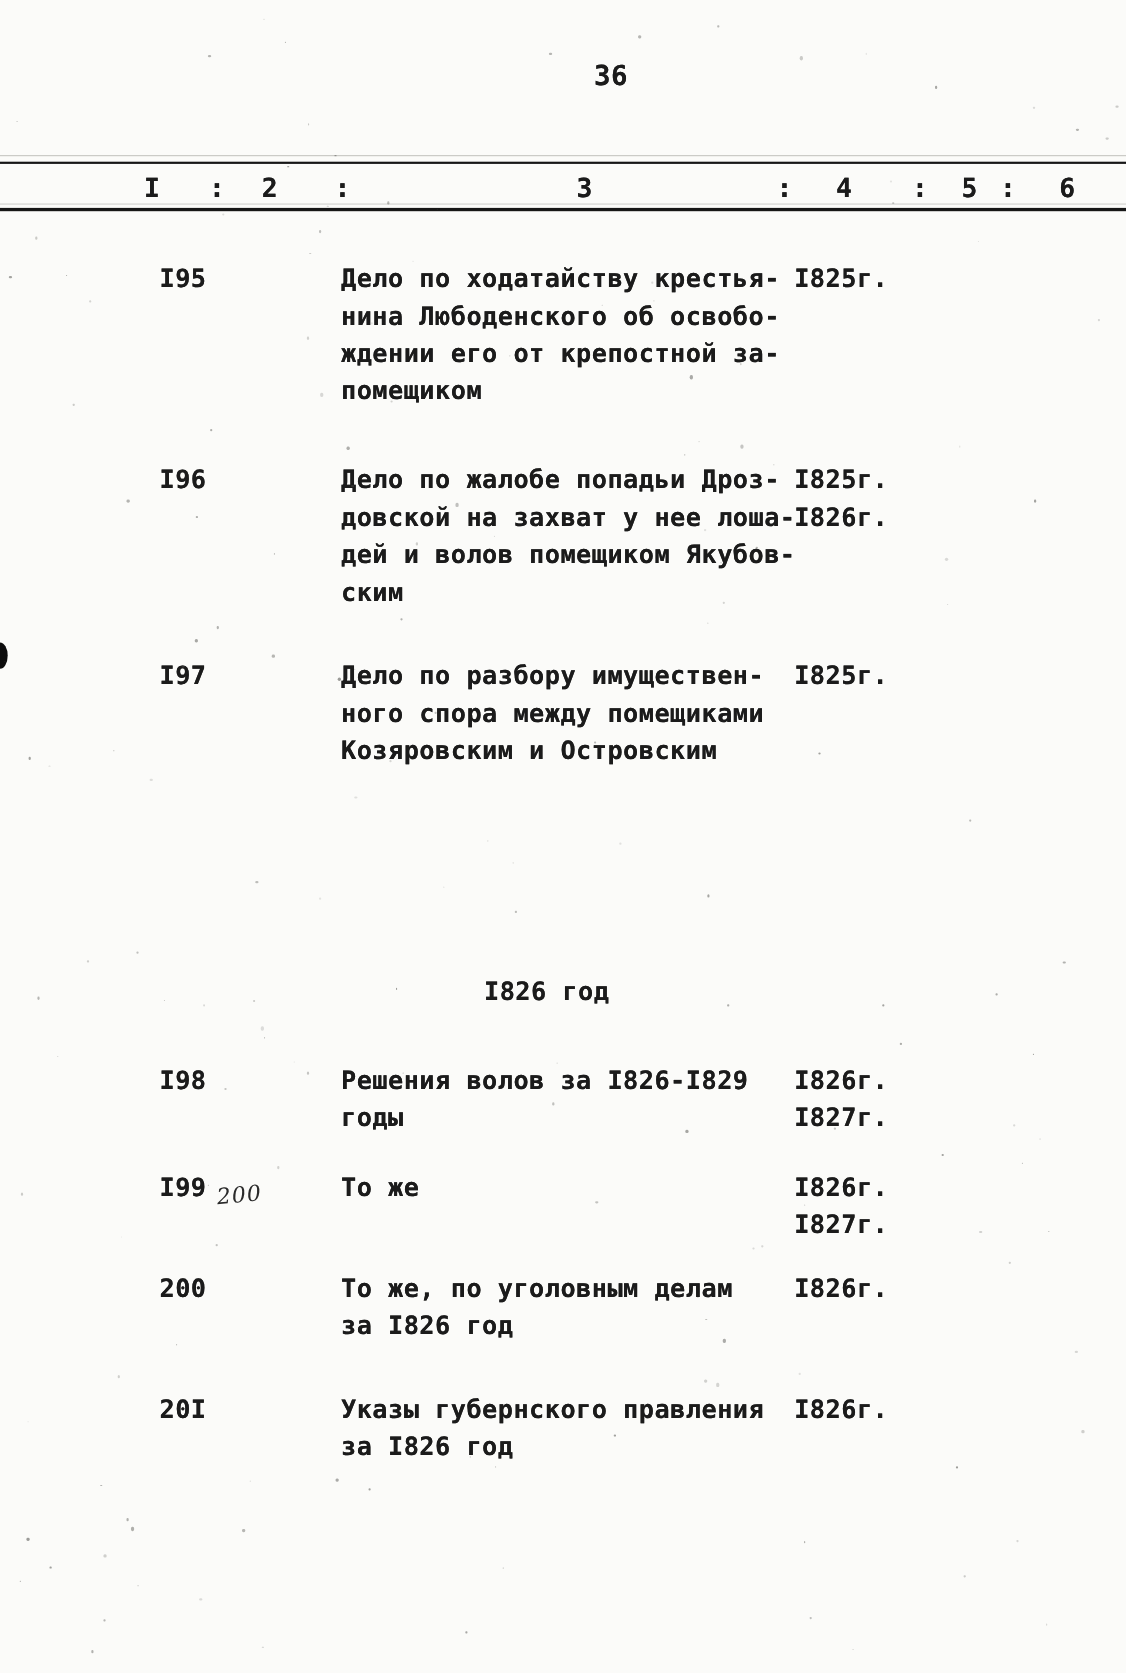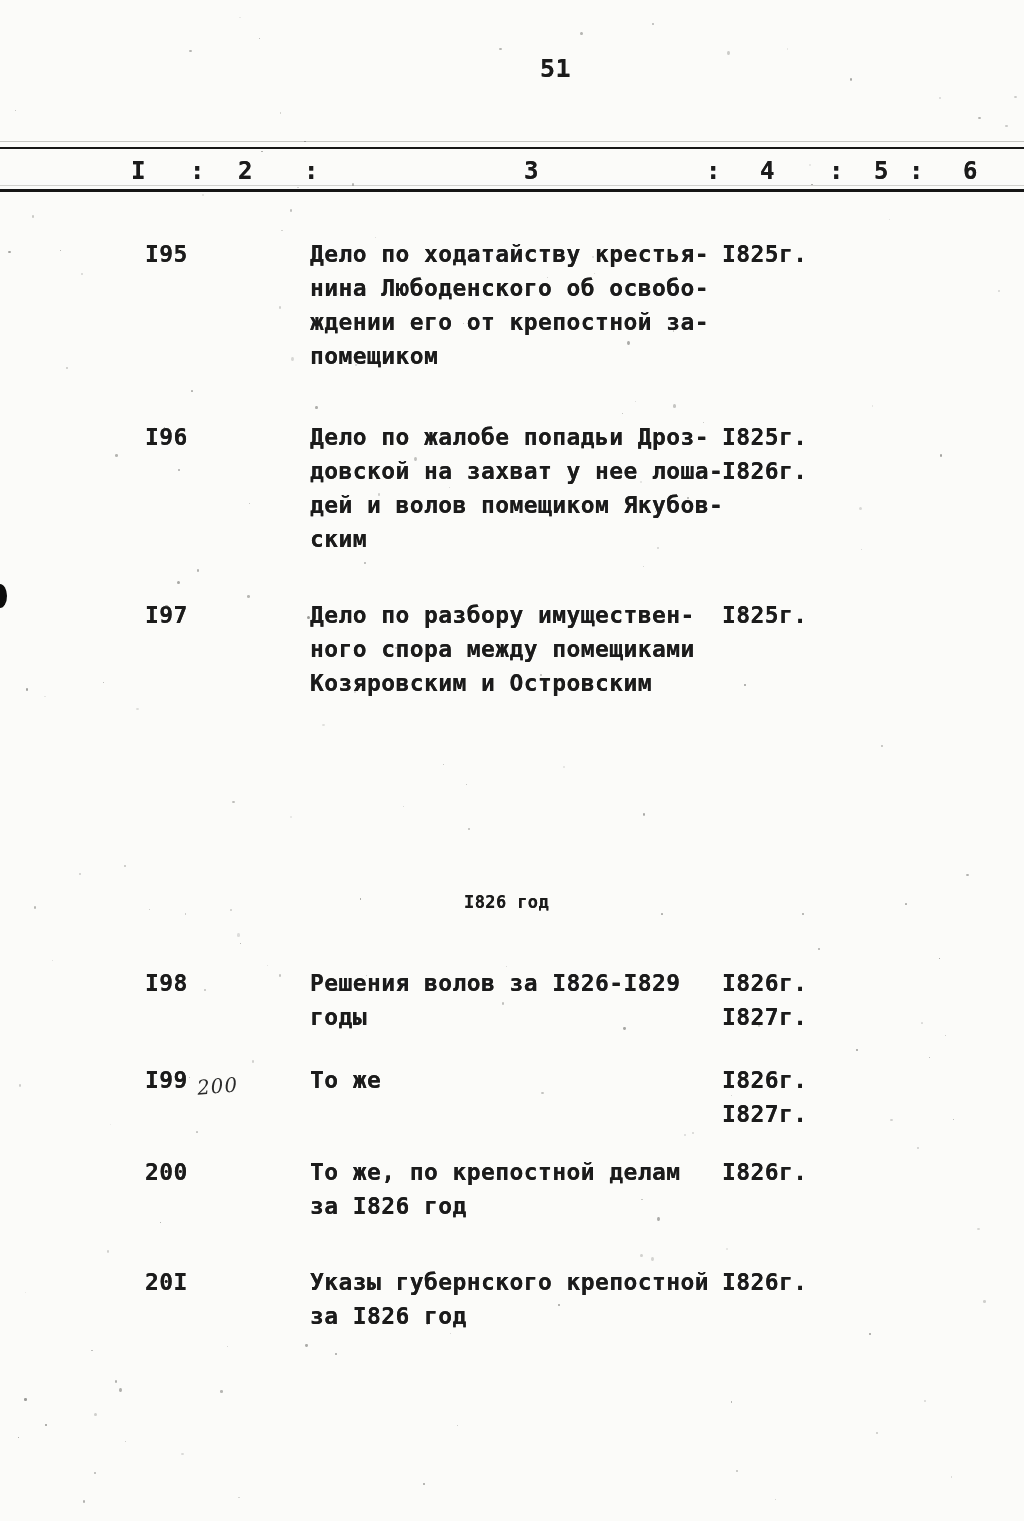--- a/index.html
+++ b/index.html
@@ -69,22 +69,22 @@
   .e-196 { top: 420px; }
   .e-197 { top: 598px; }
   .e-198 { top: 966px; }
   .e-199 { top: 1063px; }
   .e-200 { top: 1155px; }
   .e-201 { top: 1265px; }
 
   .section-heading {
     position: absolute;
     top: 885px;
-    left: 464px;
-    font-size: 17px;
+    left: 440px;
+    font-size: 23px;
     line-height: 34px;
   }
 
   .handwritten {
     position: absolute;
     left: 197px;
     top: 6px;
     font-family: "DejaVu Serif", "Liberation Serif", serif;
     font-style: italic;
     font-weight: 400;
@@ -110,21 +110,21 @@
     background: #4a4a46;
     border-radius: 50%;
     pointer-events: none;
   }
 </style>
 </head>
 <body>
 
 <div class="page">
 
-  <div class="page-number tw">51</div>
+  <div class="page-number tw">36</div>
 
   <div class="rule rule-top-echo"></div>
   <div class="rule rule-top"></div>
   <div class="rule rule-bottom-echo"></div>
   <div class="rule rule-bottom"></div>
 
   <div class="header-band tw">
     <span class="hcell hc-1">I</span>
     <span class="hcell hsep-1">:</span>
     <span class="hcell hc-2">2</span>
@@ -178,28 +178,28 @@
   <div class="entry e-199 tw">
     <div class="col-num">I99</div>
     <span class="handwritten">200</span>
     <div class="col-desc">То же</div>
     <div class="col-dates">I826г.
 I827г.</div>
   </div>
 
   <div class="entry e-200 tw">
     <div class="col-num">200</div>
-    <div class="col-desc">То же, по крепостной делам
+    <div class="col-desc">То же, по уголовным делам
 за I826 год</div>
     <div class="col-dates">I826г.</div>
   </div>
 
   <div class="entry e-201 tw">
     <div class="col-num">20I</div>
-    <div class="col-desc">Указы губернского крепостной
+    <div class="col-desc">Указы губернского правления
 за I826 год</div>
     <div class="col-dates">I826г.</div>
   </div>
 
   <div class="ink-blob"></div>
 
 <div class="speck" style="width: 1px; height: 1.2px; left: 775px; top: 1499px; opacity: 0.27;"></div>
     <div class="speck" style="width: 1.2px; height: 1.6px; left: 429px; top: 650px; opacity: 0.41;"></div>
     <div class="speck" style="width: 1.5px; height: 1.3px; left: 238px; top: 1497px; opacity: 0.25;"></div>
     <div class="speck" style="width: 2.4px; height: 2.6px; left: 32px; top: 215px; opacity: 0.28;"></div>

